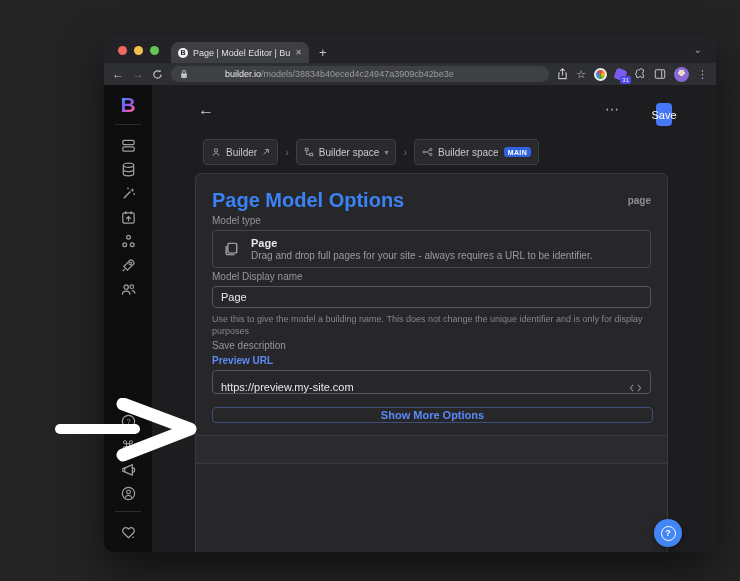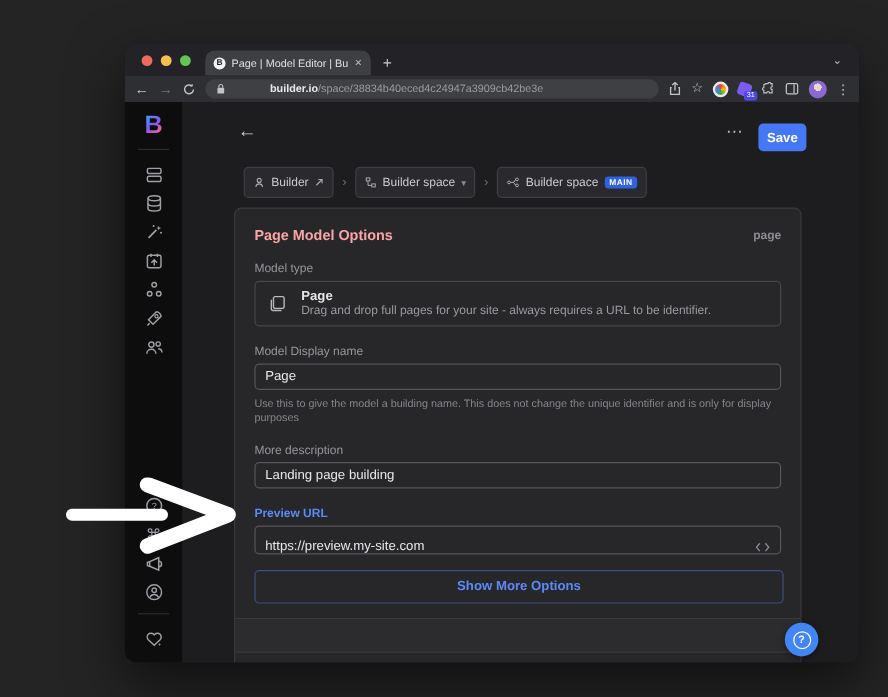--- a/index.html
+++ b/index.html
@@ -20,21 +20,21 @@
   .tab-title { font-size:9px; color:#dfe0e3; white-space:nowrap; overflow:hidden; flex:1; }
   .tab-close { font-size:8px; color:#b9babd; flex:none; }
   .newtab { color:#c7c8cb; font-size:13px; margin:0 0 4px 10px; line-height:1; }
   .tab-search { position:absolute; right:14px; top:8px; color:#a8a9ad; font-size:10px; }
 
   .toolbar { position:absolute; left:0; top:27px; width:100%; height:22px; background:#2e2f33; display:flex; align-items:center; padding:0 8px; gap:8px; }
   .nav-glyph { font-size:12px; line-height:1; }
   .g-back{color:#c2c3c6}.g-fwd{color:#707175}
   .omnibox { flex:1; height:16px; background:#3e4044; border-radius:8px; display:flex; align-items:center; gap:5px; padding:0 9px; min-width:0; }
   .url { font-size:9px; white-space:nowrap; overflow:hidden; }
-  .url .domain{ color:#e8e9eb; font-weight:bold;padding-left:32px; } .url .path{ color:#9a9b9f; }
+  .url .domain{ color:#e8e9eb; font-weight:normal;padding-left:32px; } .url .path{ color:#9a9b9f; }
   .bar-icons { display:flex; align-items:center; gap:8px; flex:none; }
   .star { color:#c2c3c6; font-size:11px; line-height:1; }
   .ext-wheel { width:13px; height:13px; border-radius:50%; background:conic-gradient(#ea4335,#fbbc05,#34a853,#4285f4,#ea4335); border:2px solid #e8eaed; }
   .ext-purple { position:relative; width:11px; height:11px; }
   .ext-purple .shape{ position:absolute; inset:0; background:#7c5cf0; border-radius:3px; transform:rotate(20deg); }
   .ext-badge { position:absolute; right:-5px; bottom:-4px; background:#4f46e5; color:#fff; font-size:6px; padding:0 2px; border-radius:2px; line-height:8px; }
   .avatar { width:15px; height:15px; border-radius:50%; background:radial-gradient(circle at 50% 38%, #e8d9c9 0 26%, #8b6ad4 27% 60%, #7a57c9 100%); }
   .vmenu { color:#c2c3c6; font-size:11px; }
 
   
@@ -48,44 +48,44 @@
   .side-div { width:26px; height:1px; background:#2c2c2e; margin:6px 0 8px; }
   .side-icon { width:24px; height:24px; display:flex; align-items:center; justify-content:center; color:#9fa0a6; }
   .side-icon + .side-icon { margin-top:0; }
   .spacer { flex:1; }
   .cmd-glyph { font-size:13px; color:#9fa0a6; line-height:1; }
 
   .main { flex:1; position:relative; background:#1d1d1f; overflow:hidden; }
   .app-header { position:absolute; left:0; top:0; right:0; height:50px; display:flex; align-items:center; }
   .back-arrow { position:absolute; left:46px; top:16px; font-size:16px; color:#c9c9ce; }
   .overflow { position:absolute; right:96px; top:16px; font-size:14px; color:#b9b9be; letter-spacing:1px; }
-  .save-btn { position:absolute; right:44px; top:18px; width:40px; height:23px; background:#4678f6; color:#fff; font-size:11px; font-weight:bold;
+  .save-btn { position:absolute; right:44px; top:18px; width:16px; height:23px; background:#4678f6; color:#fff; font-size:11px; font-weight:normal;
     border:none; border-radius:4px; display:flex; align-items:center; justify-content:center;margin-left:44px; }
 
   .crumbs { position:absolute; left:51px; top:54px; display:flex; align-items:center; gap:7px; }
   .chip { height:20px; background:#2a2a2e; border:1px solid #3e3e43; border-radius:4px; display:flex; align-items:center; gap:5px; padding:12px 7px; color:#c9c9ce; font-size:10px; white-space:nowrap; }
   .chip svg { flex:none; }
   .crumb-sep { color:#707075; font-size:11px; }
   .main-badge { background:#2e62df; color:#fff; font-size:7px; font-weight:bold; border-radius:3px; padding:1.5px 4px; letter-spacing:.4px; }
   .caret { color:#8a8a90; font-size:8px; }
 
   .panel { position:absolute; left:43px; top:88px; width:473px; bottom:-2px; background:#27272a; border:1px solid #3a3a3e; border-radius:6px 6px 0 0; overflow:hidden; }
   .panel-head { display:flex; justify-content:space-between; align-items:center; padding:15px 16px 0; }
-  .panel-title { font-size:12px; font-weight:bold; color:#fca5a5; }
+  .panel-title { font-size:20px; font-weight:bold; color:#3b82f6; }
   .panel-tag { font-size:10px; font-weight:bold; color:#8d8d93; }
-  .f-label { font-size:10px; color:#95959b; margin:16px 16px 4px; }
+  .f-label { font-size:10px; color:#95959b; margin:3px 16px 4px; }
   .f-label.blue { color:#5b8af8; font-weight:bold; }
   .model-card { margin:4px 16px 0; border:1px solid #46464b; border-radius:4px; display:flex; align-items:center; gap:12px; padding:6px 10px; }
   .model-card .mt-name { font-size:11px; font-weight:bold; color:#e6e6ea; }
   .model-card .mt-desc { font-size:10px; color:#9a9aa0; margin-top:1px; }
   .f-input { margin:0 16px; height:22px; border:1px solid #55555a; border-radius:4px; background:transparent; display:flex; align-items:center; padding:0 8px; }
   .f-input input { flex:1; background:transparent; border:none; outline:none; color:#e8e8ec; font-size:11px; font-family:"Liberation Sans",sans-serif; }
   .helper { font-size:9px; color:#85858b; margin:5px 16px 0; line-height:1.35; }
   .helper a { color:#5b8af8; text-decoration:none; }
-  .show-more { margin:13px 16px 0; width:441px; height:28px; background:transparent; border:1px solid #3d4f7d; border-radius:4px;
+  .show-more { margin:13px 16px 0; width:441px; height:16px; background:transparent; border:1px solid #3d4f7d; border-radius:4px;
     color:#5b8af8; font-size:11px; font-weight:bold; display:flex; align-items:center; justify-content:center; }
   .panel-div { height:1px; background:#3a3a3e; margin-top:12px; }
   .field-row { height:28px; background:#2c2c2f; border-bottom:1px solid #3a3a3e; display:flex; align-items:center; padding:0 14px; gap:11px; }
 
   .fab { position:absolute; right:34px; bottom:5px; width:28px; height:28px; border-radius:50%; background:#4285f4;
     display:flex; align-items:center; justify-content:center; box-shadow:0 2px 6px rgba(0,0,0,.4); }
   .fab .q { width:15px; height:15px; border:1.5px solid #fff; border-radius:50%; color:#fff; font-size:9px; font-weight:bold;
     display:flex; align-items:center; justify-content:center; }
 
   .pointer-arrow { position:absolute; left:50px; top:398px; z-index:50; }
@@ -115,21 +115,21 @@
     <span class="nav-glyph g-fwd">→</span>
     <svg width="11" height="11" viewBox="0 0 12 12">
       <path d="M10 6a4 4 0 1 1-1.2-2.9" fill="none" stroke="#c2c3c6" stroke-width="1.3"></path>
       <path d="M9.2 0.8 9.4 3.4 6.8 3.2z" fill="#c2c3c6"></path>
     </svg>
     <div class="omnibox">
       <svg width="8" height="10" viewBox="0 0 10 12">
         <rect x="1.5" y="5" width="7" height="6" rx="1" fill="#c2c3c6"></rect>
         <path d="M3 5V3.5a2 2 0 0 1 4 0V5" fill="none" stroke="#c2c3c6" stroke-width="1.2"></path>
       </svg>
-      <span class="url"><span class="domain">builder.io</span><span class="path">/space/38834b40eced4c24947a3909cb42be3e</span></span>
+      <span class="url"><span class="domain">builder.io</span><span class="path">/models/38834b40eced4c24947a3909cb42be3e</span></span>
     </div>
     <div class="bar-icons">
       <svg width="11" height="12" viewBox="0 0 12 13">
         <path d="M6 1v7M3.5 3 6 0.8 8.5 3" fill="none" stroke="#c2c3c6" stroke-width="1.2"></path>
         <path d="M3 5.5H2v6h8v-6H9" fill="none" stroke="#c2c3c6" stroke-width="1.2"></path>
       </svg>
       <span class="star">☆</span>
       <span class="ext-wheel"></span>
       <span class="ext-purple">
         <span class="shape"></span>
@@ -297,24 +297,21 @@
             <div class="mt-desc">Drag and drop full pages for your site - always requires a URL to be identifier.</div>
           </div>
         </div>
 
         <div class="f-label">Model Display name</div>
         <div class="f-input">
           <input value="Page" style="">
         </div>
         <div class="helper">Use this to give the model a building name. This does not change the unique identifier and is only for display purposes</div>
 
-        <div class="f-label">More description</div>
-        <div class="f-input">
-          <input value="Landing page building" style="">
-        </div>
+        <div class="f-label">Save description</div>
 
         <div class="f-label blue">Preview URL</div>
         <div class="f-input" style="height:24px;align-items:flex-end;">
           <input value="https://preview.my-site.com" style="">
           <svg width="13" height="10" viewBox="0 0 14 10">
             <path d="M4.5 1.5 1.5 5l3 3.5M9.5 1.5 12.5 5l-3 3.5" fill="none" stroke="#8a8a90" stroke-width="1.2"></path>
           </svg>
         </div>
 
         <button class="show-more">Show More Options</button>

